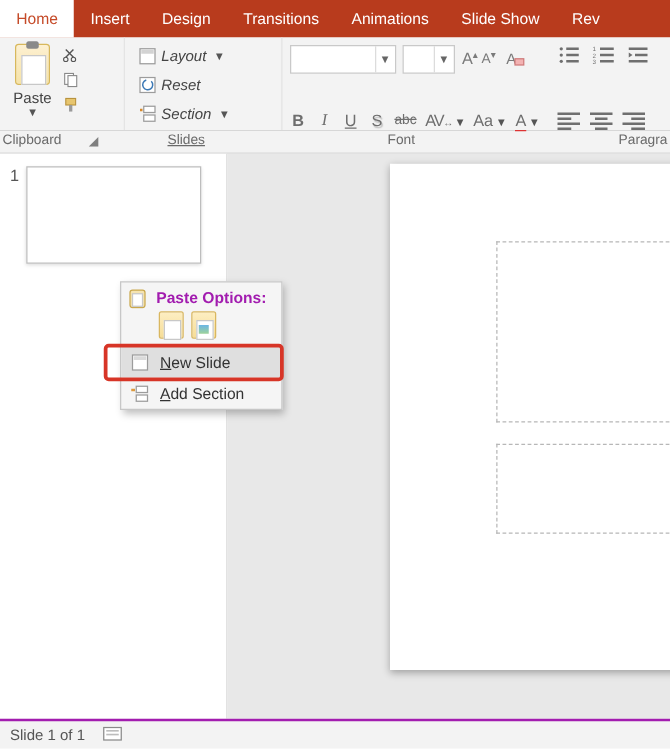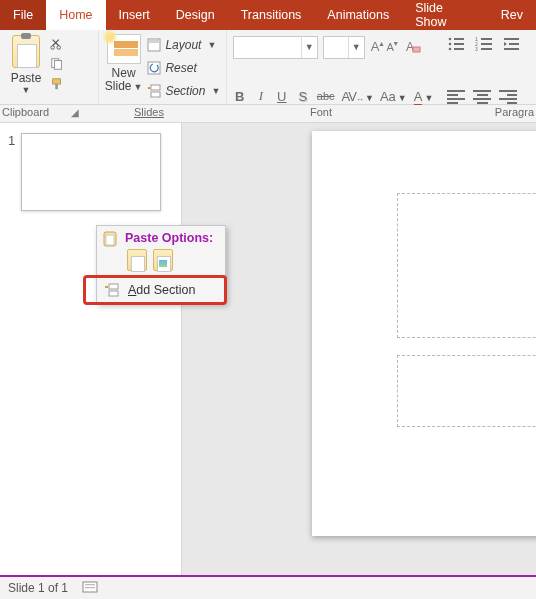--- a/index.html
+++ b/index.html
@@ -96,21 +96,20 @@
   .redbox{position:absolute;left:83px;top:275px;width:144px;height:30px;border:3px solid #d73527;border-radius:4px;pointer-events:none;}
 
   
   .status{position:absolute;left:0;right:0;bottom:0;height:24px;background:#f3f3f3;border-top:2px solid #a21caf;display:flex;align-items:center;font-size:12px;color:#555;padding:0 8px;gap:14px;}
   .notes-ico{width:16px;height:14px;}
 </style>
 </head>
 <body>
 
 <div class="tabs">
-  <div class="tab" style="background:#a93518;">File</div>
   <div class="tab active">Home</div>
   <div class="tab">Insert</div>
   <div class="tab">Design</div>
   <div class="tab">Transitions</div>
   <div class="tab">Animations</div>
   <div class="tab">Slide Show</div>
   <div class="tab">Rev</div>
 </div>
 
 <div class="ribbon">
@@ -135,25 +134,20 @@
         <span class="mini-ico fmt-ico"><svg viewBox="0 0 16 16">
               <rect x="3" y="2" width="9" height="6" fill="#e7c56e" stroke="#b8923d"></rect>
               <rect x="6" y="8" width="3" height="6" fill="#9a9a9a"></rect>
             </svg></span>
       </div>
     </div>
   </div>
 
   <div class="group" style="width:128px;">
     <div class="group-body">
-      <div class="newslide-btn">
-        <div class="ns-ico"></div>
-        <div class="ns-label">New</div>
-        <div class="ns-label" style="margin-top:-1px;"><span>Slide</span><span class="dd-car">▼</span></div>
-      </div>
       <div class="slides-col">
         <div class="row">
           <span class="sm-ico"><svg viewBox="0 0 14 14">
                 <rect x="1" y="1" width="12" height="12" fill="#fff" stroke="#9c9c9c"></rect>
                 <rect x="2" y="2" width="10" height="3" fill="#d3d3d3"></rect>
               </svg></span>
           <span>Layout</span>
             <span class="dd-car">▼</span>
         </div>
         <div class="row">
@@ -283,20 +277,27 @@
     <span class="ph-ico"><svg viewBox="0 0 17 17">
           <rect x="2" y="2" width="12" height="14" rx="2" fill="#f5e4b2" stroke="#caa84e"></rect>
           <rect x="4" y="5" width="8" height="10" fill="#fff" stroke="#c8c8c8"></rect>
         </svg></span>
     <span>Paste Options:</span>
   </div>
   <div class="ctx-paste-icons">
     <div class="pico"></div>
     <div class="pico img"></div>
   </div>
+  <div class="ctx-item hover">
+    <span class="ctx-ico"><svg viewBox="0 0 16 16">
+          <rect x="2" y="2" width="12" height="12" fill="#fff" stroke="#9c9c9c"></rect>
+          <rect x="3" y="3" width="10" height="3" fill="#dadada"></rect>
+        </svg></span>
+    <span><span class="mn">N</span><span>ew Slide</span></span>
+  </div>
   <div class="ctx-item">
     <span class="ctx-ico"><svg viewBox="0 0 16 16">
           <rect x="5" y="2" width="9" height="5" fill="#fff" stroke="#9c9c9c"></rect>
           <rect x="5" y="9" width="9" height="5" fill="#fff" stroke="#9c9c9c"></rect>
           <rect x="1" y="4" width="3" height="2" fill="#dd9a3e"></rect>
         </svg></span>
     <span><span class="mn">A</span><span>dd Section</span></span>
   </div>
 </div>
 <div class="redbox"></div>

